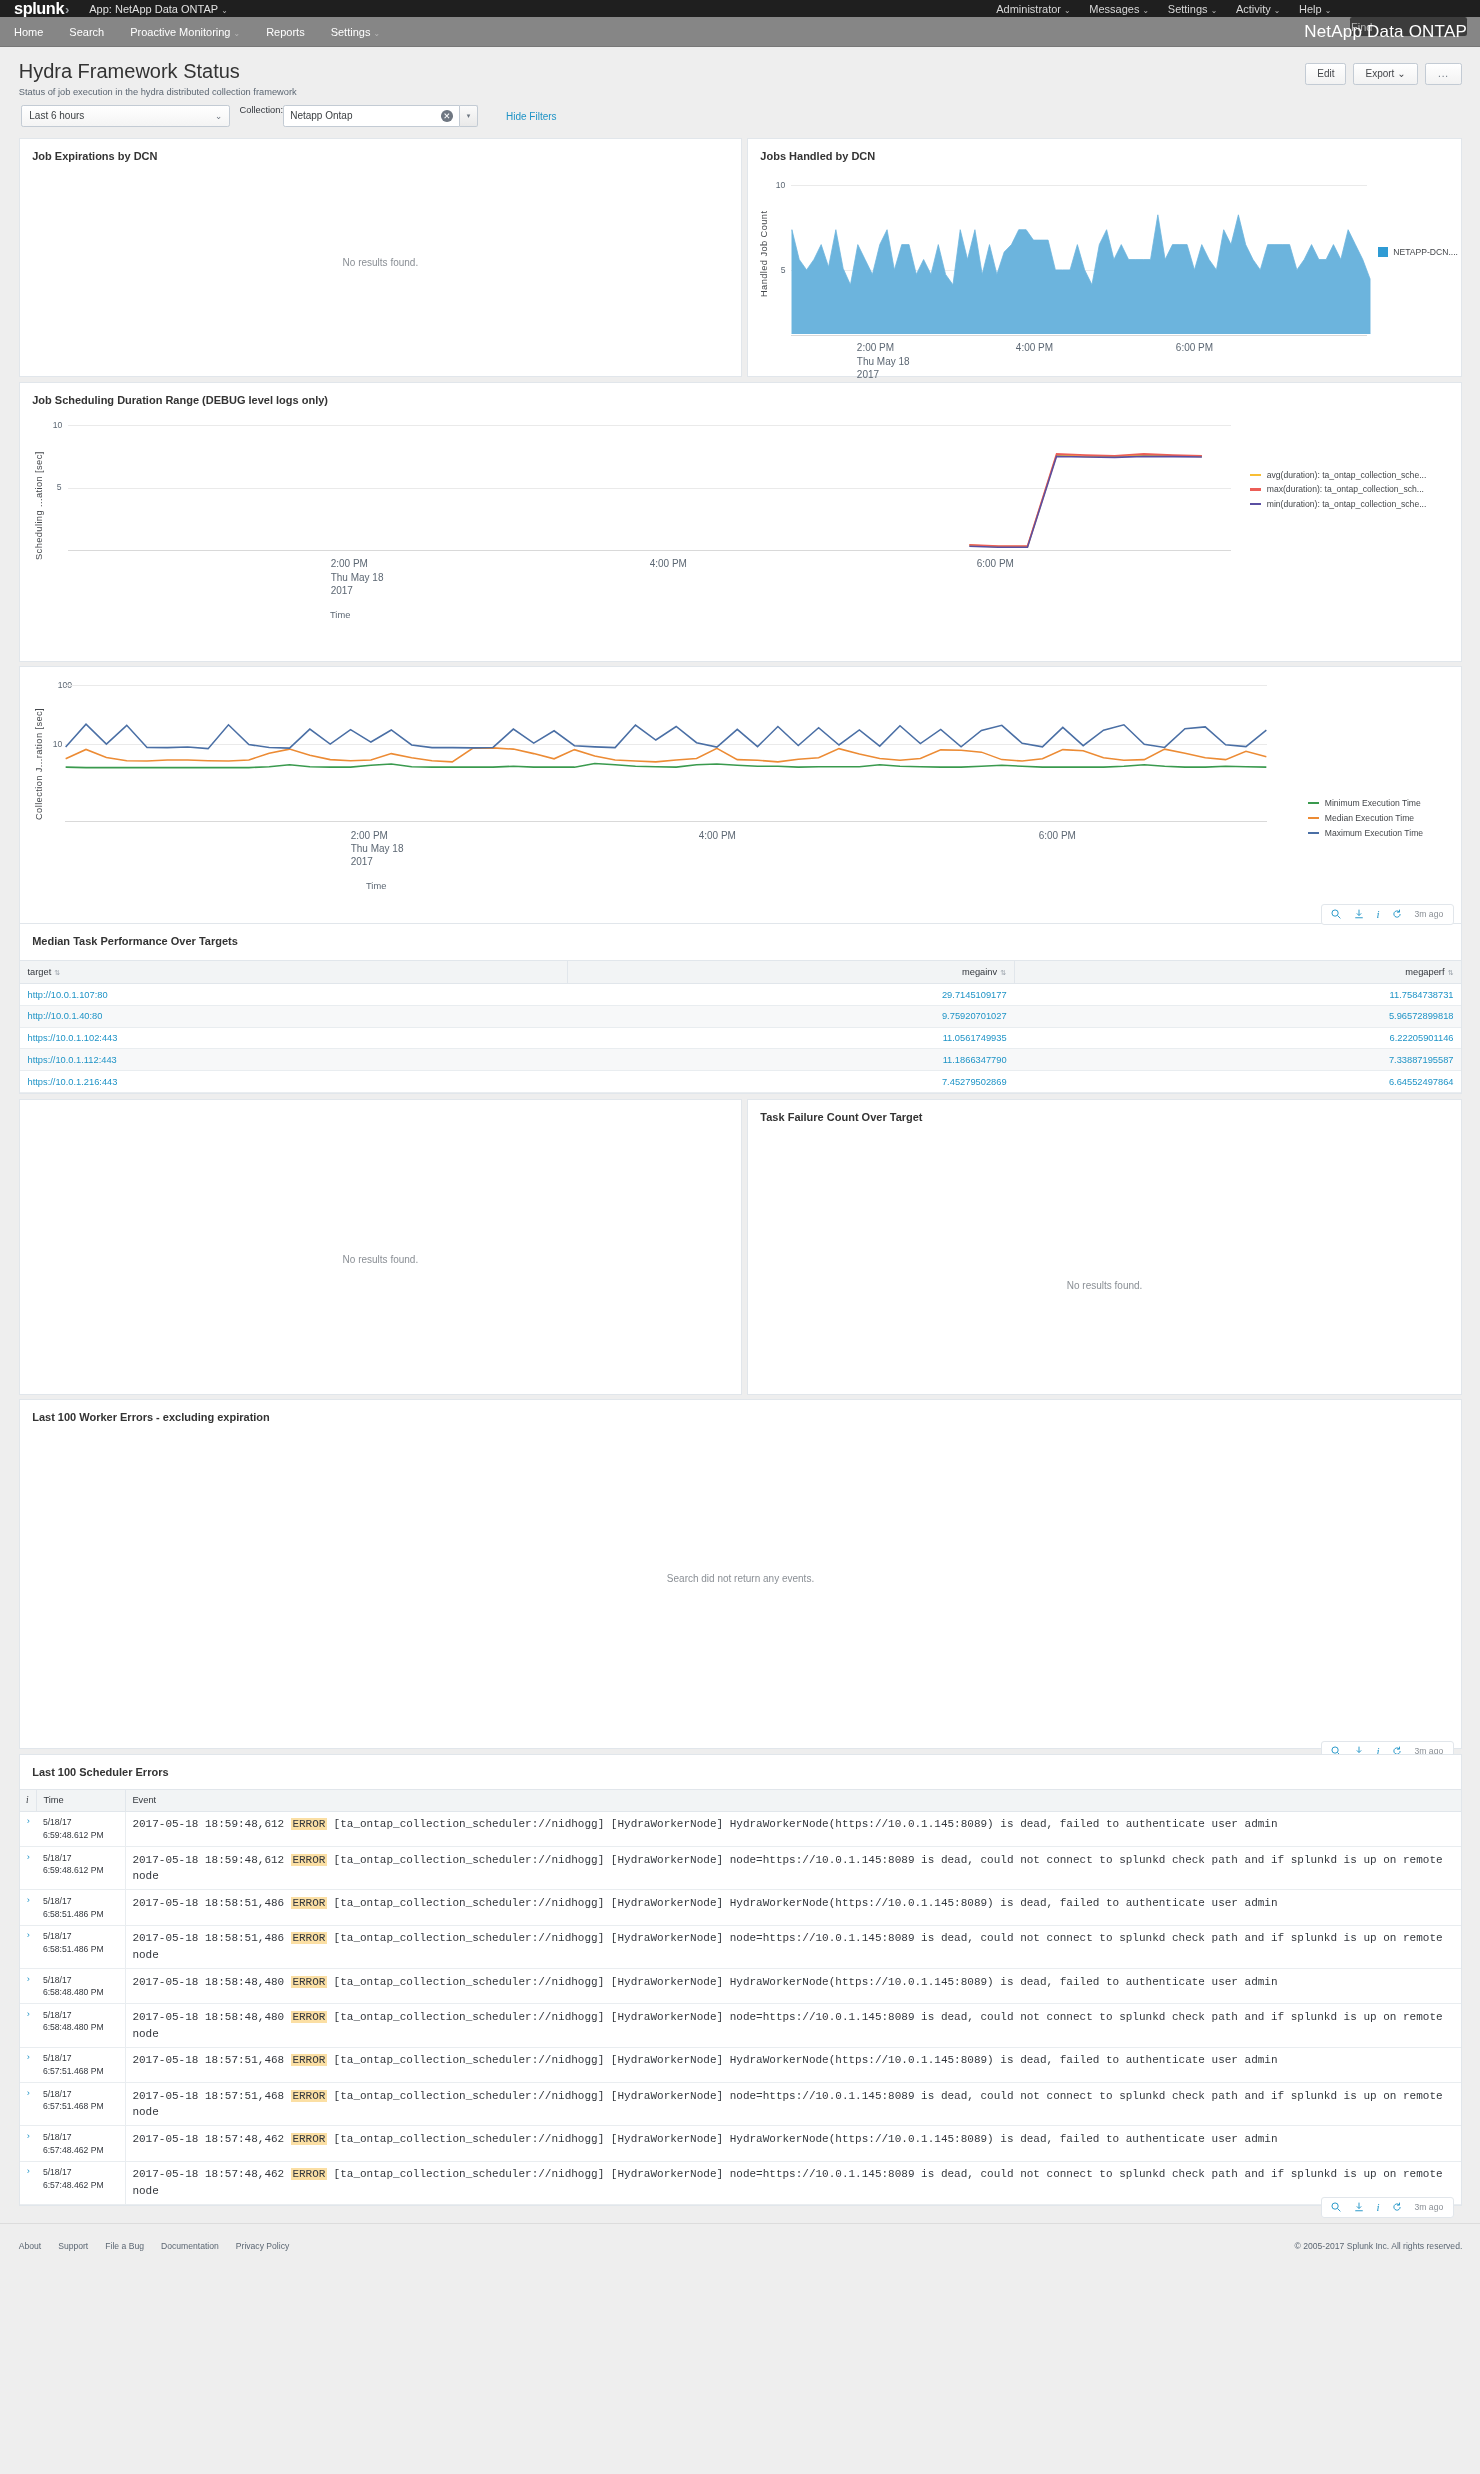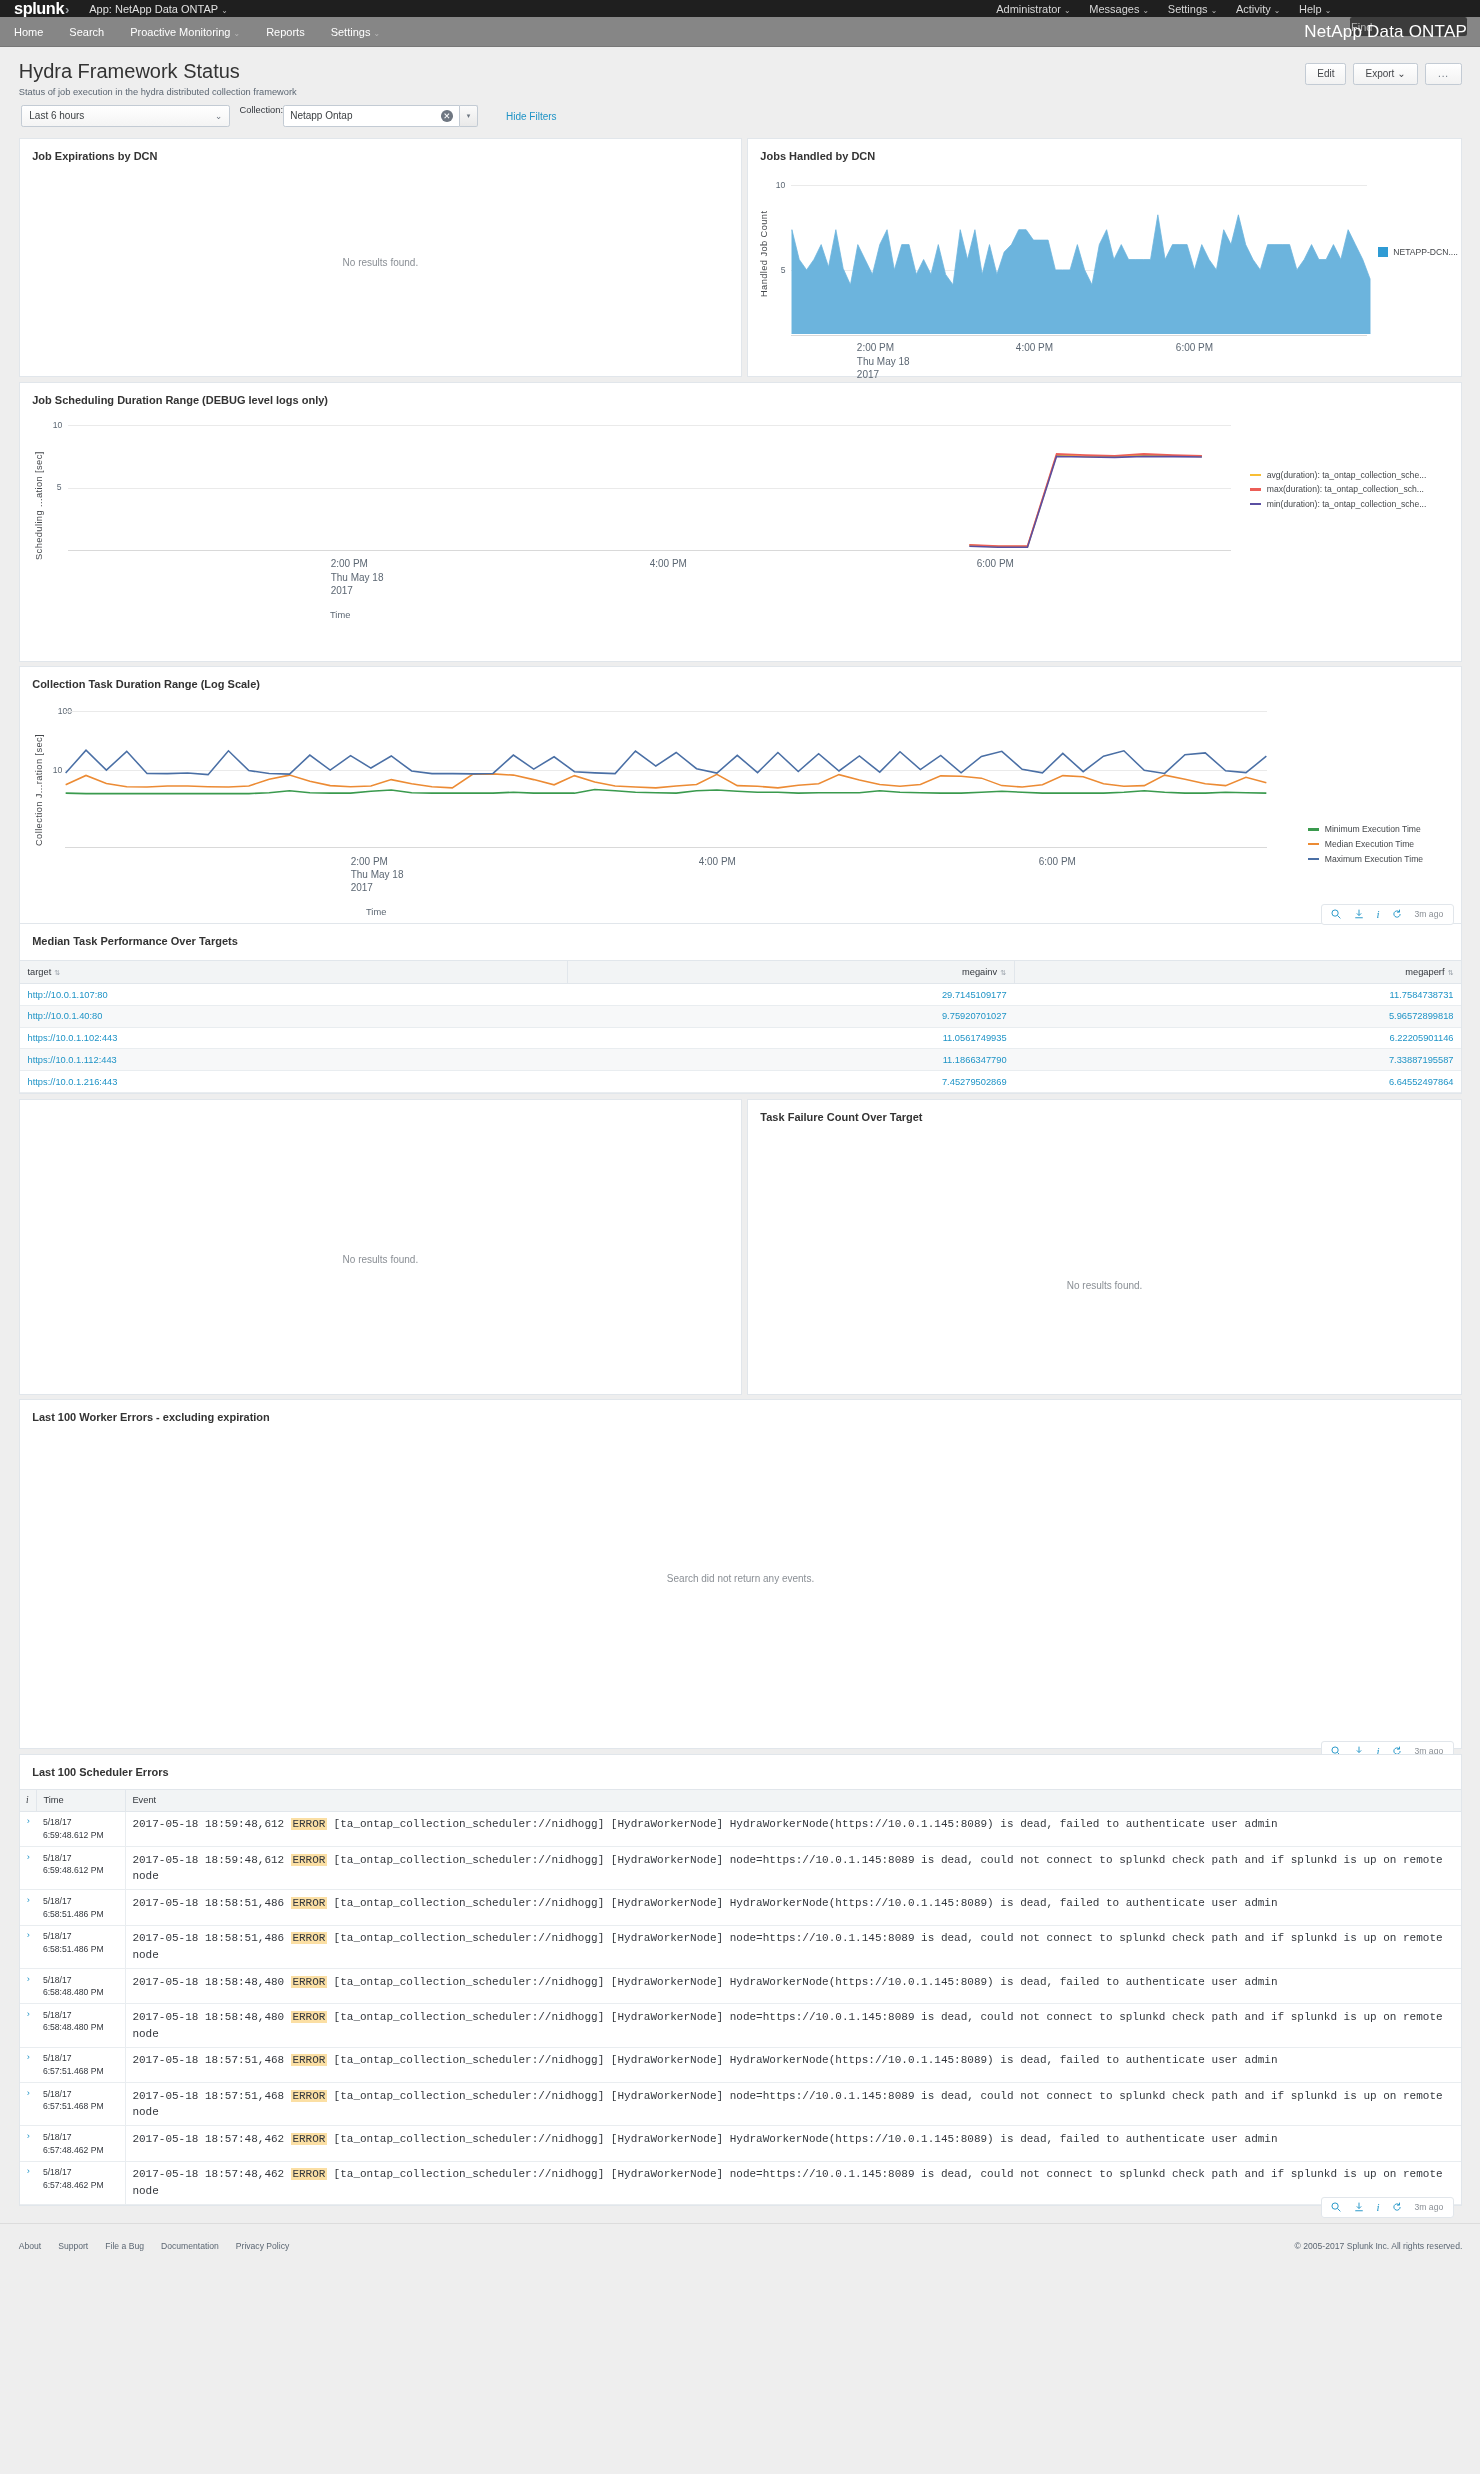--- a/index.html
+++ b/index.html
@@ -283,21 +283,20 @@
       </div>
       <div class="axis-label-x" style="position:absolute;left:48px;top:201px;width:545px;">Time</div>
     </div>
   </div>
 </div>
 
 <div class="spacer6"></div>
 
 <div class="row">
   <div class="panel" style="width:1444px; height:268px;">
-    <div class="panel-title">Collection Task Duration Range (Log Scale)</div>
     <div class="chart-area" style="height:233px;position:relative;">
       <span class="ylab" style="left:14px; top:17px; height:136px;">Collection J...ration [sec]</span>
       <span class="tick" style="left:38px; top:12.5px;">100</span>
       <span class="tick" style="left:33px; top:72px;">10</span>
       <div class="gridline" style="left:45px; top:18px; width:1202px;"></div>
       <div class="gridline" style="left:45px; top:77px; width:1202px;"></div>
       <svg id="svg-coll" width="1202" height="136" style="position:absolute;left:45px;top:18px;" viewBox="0 0 1545 175">
           <path d="M 0.0 105.7 L 26.2 106.3 L 52.4 106.3 L 78.6 106.3 L 104.7 106.3 L 130.9 106.3 L 157.1 106.3 L 183.3 106.3 L 209.5 106.3 L 235.7 106.3 L 261.9 105.1 L 288.1 102.7 L 314.2 105.1 L 340.4 105.7 L 366.6 105.7 L 392.8 103.3 L 419.0 101.6 L 445.2 105.1 L 471.4 105.7 L 497.5 105.7 L 523.7 105.7 L 549.9 105.7 L 576.1 104.5 L 602.3 105.7 L 628.5 105.7 L 654.7 105.7 L 680.8 101.1 L 707.0 102.7 L 733.2 104.5 L 759.4 105.1 L 785.6 105.7 L 811.8 102.7 L 838.0 101.6 L 864.2 103.3 L 890.3 104.5 L 916.5 104.5 L 942.7 105.7 L 968.9 105.1 L 995.1 105.1 L 1021.3 105.1 L 1047.5 102.7 L 1073.6 104.5 L 1099.8 105.1 L 1126.0 105.7 L 1152.2 105.7 L 1178.4 104.5 L 1204.6 103.3 L 1230.8 104.5 L 1256.9 105.7 L 1283.1 105.7 L 1309.3 105.7 L 1335.5 105.7 L 1361.7 104.5 L 1387.9 102.7 L 1414.1 104.5 L 1440.3 105.7 L 1466.4 105.7 L 1492.6 104.5 L 1518.8 105.1 L 1545.0 105.7" fill="none" stroke="#3a9a4e" stroke-width="2"></path>
           <path d="M 0.0 95.0 L 26.2 82.9 L 52.4 93.2 L 78.6 97.4 L 104.7 97.9 L 130.9 96.5 L 157.1 96.5 L 183.3 97.4 L 209.5 97.9 L 235.7 96.5 L 261.9 87.9 L 288.1 82.5 L 314.2 90.3 L 340.4 96.0 L 366.6 97.4 L 392.8 96.5 L 419.0 88.3 L 445.2 93.7 L 471.4 97.4 L 497.5 98.9 L 523.7 81.5 L 549.9 80.9 L 576.1 82.5 L 602.3 88.3 L 628.5 95.0 L 654.7 83.2 L 680.8 91.5 L 707.0 96.5 L 733.2 97.9 L 759.4 98.9 L 785.6 96.5 L 811.8 94.6 L 838.0 81.5 L 864.2 96.0 L 890.3 96.9 L 916.5 98.9 L 942.7 95.5 L 968.9 93.7 L 995.1 81.9 L 1021.3 88.7 L 1047.5 94.6 L 1073.6 96.9 L 1099.8 94.6 L 1126.0 83.5 L 1152.2 83.9 L 1178.4 86.4 L 1204.6 96.0 L 1230.8 97.9 L 1256.9 95.0 L 1283.1 83.2 L 1309.3 84.6 L 1335.5 93.7 L 1361.7 96.9 L 1387.9 96.0 L 1414.1 82.5 L 1440.3 87.9 L 1466.4 93.7 L 1492.6 96.0 L 1518.8 85.3 L 1545.0 92.4" fill="none" stroke="#ec8b34" stroke-width="2"></path>
           <path d="M 0.0 79.9 L 26.2 50.5 L 52.4 76.1 L 78.6 51.9 L 104.7 80.3 L 130.9 80.6 L 157.1 79.9 L 183.3 81.9 L 209.5 51.2 L 235.7 76.7 L 261.9 80.3 L 288.1 81.2 L 314.2 56.7 L 340.4 76.1 L 366.6 57.5 L 392.8 73.4 L 419.0 57.9 L 445.2 77.2 L 471.4 80.6 L 497.5 80.6 L 523.7 80.9 L 549.9 80.3 L 576.1 56.7 L 602.3 74.7 L 628.5 58.9 L 654.7 78.1 L 680.8 79.6 L 707.0 80.6 L 733.2 51.5 L 759.4 70.8 L 785.6 53.4 L 811.8 74.2 L 838.0 79.9 L 864.2 57.0 L 890.3 79.3 L 916.5 53.4 L 942.7 77.8 L 968.9 55.0 L 995.1 77.2 L 1021.3 57.9 L 1047.5 78.7 L 1073.6 52.4 L 1099.8 75.3 L 1126.0 57.2 L 1152.2 79.6 L 1178.4 58.4 L 1204.6 51.9 L 1230.8 75.0 L 1256.9 79.6 L 1283.1 54.5 L 1309.3 78.1 L 1335.5 58.1 L 1361.7 51.2 L 1387.9 76.4 L 1414.1 80.3 L 1440.3 56.2 L 1466.4 53.9 L 1492.6 76.9 L 1518.8 79.3 L 1545.0 58.2" fill="none" stroke="#4a6fa5" stroke-width="2"></path>

